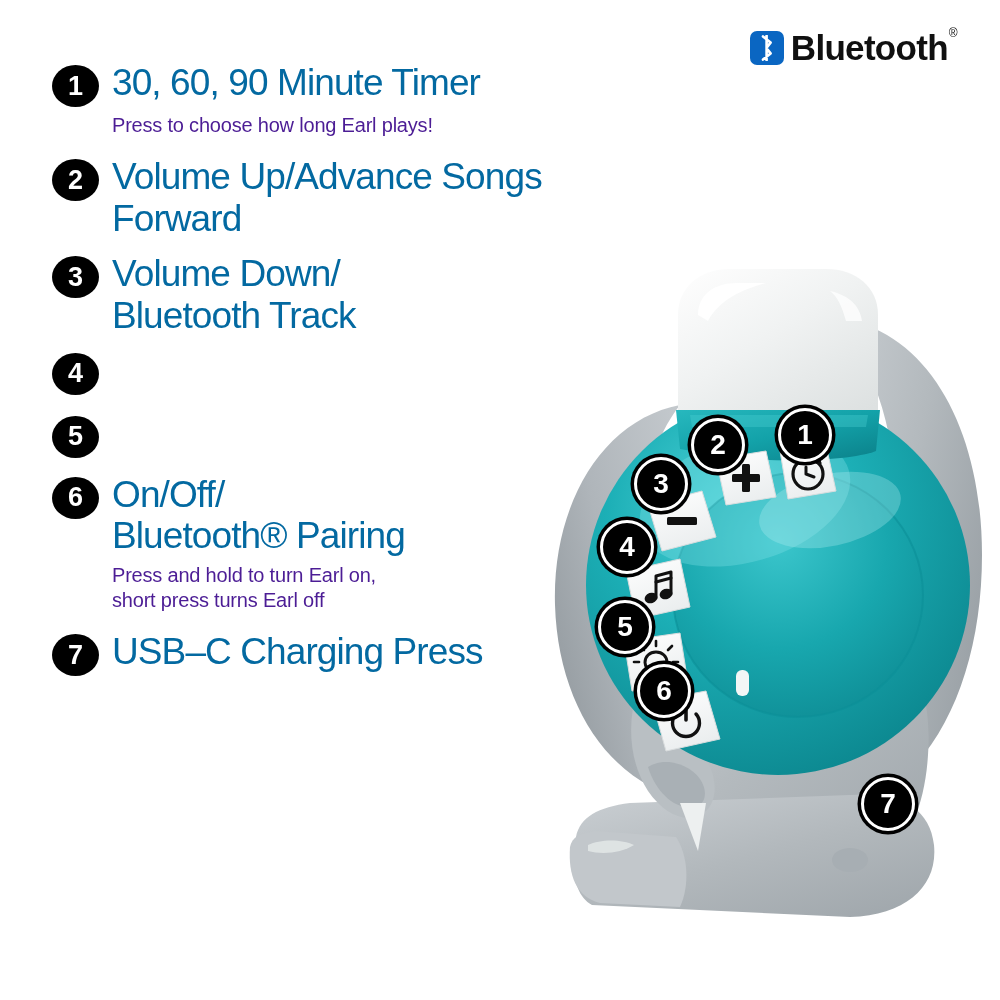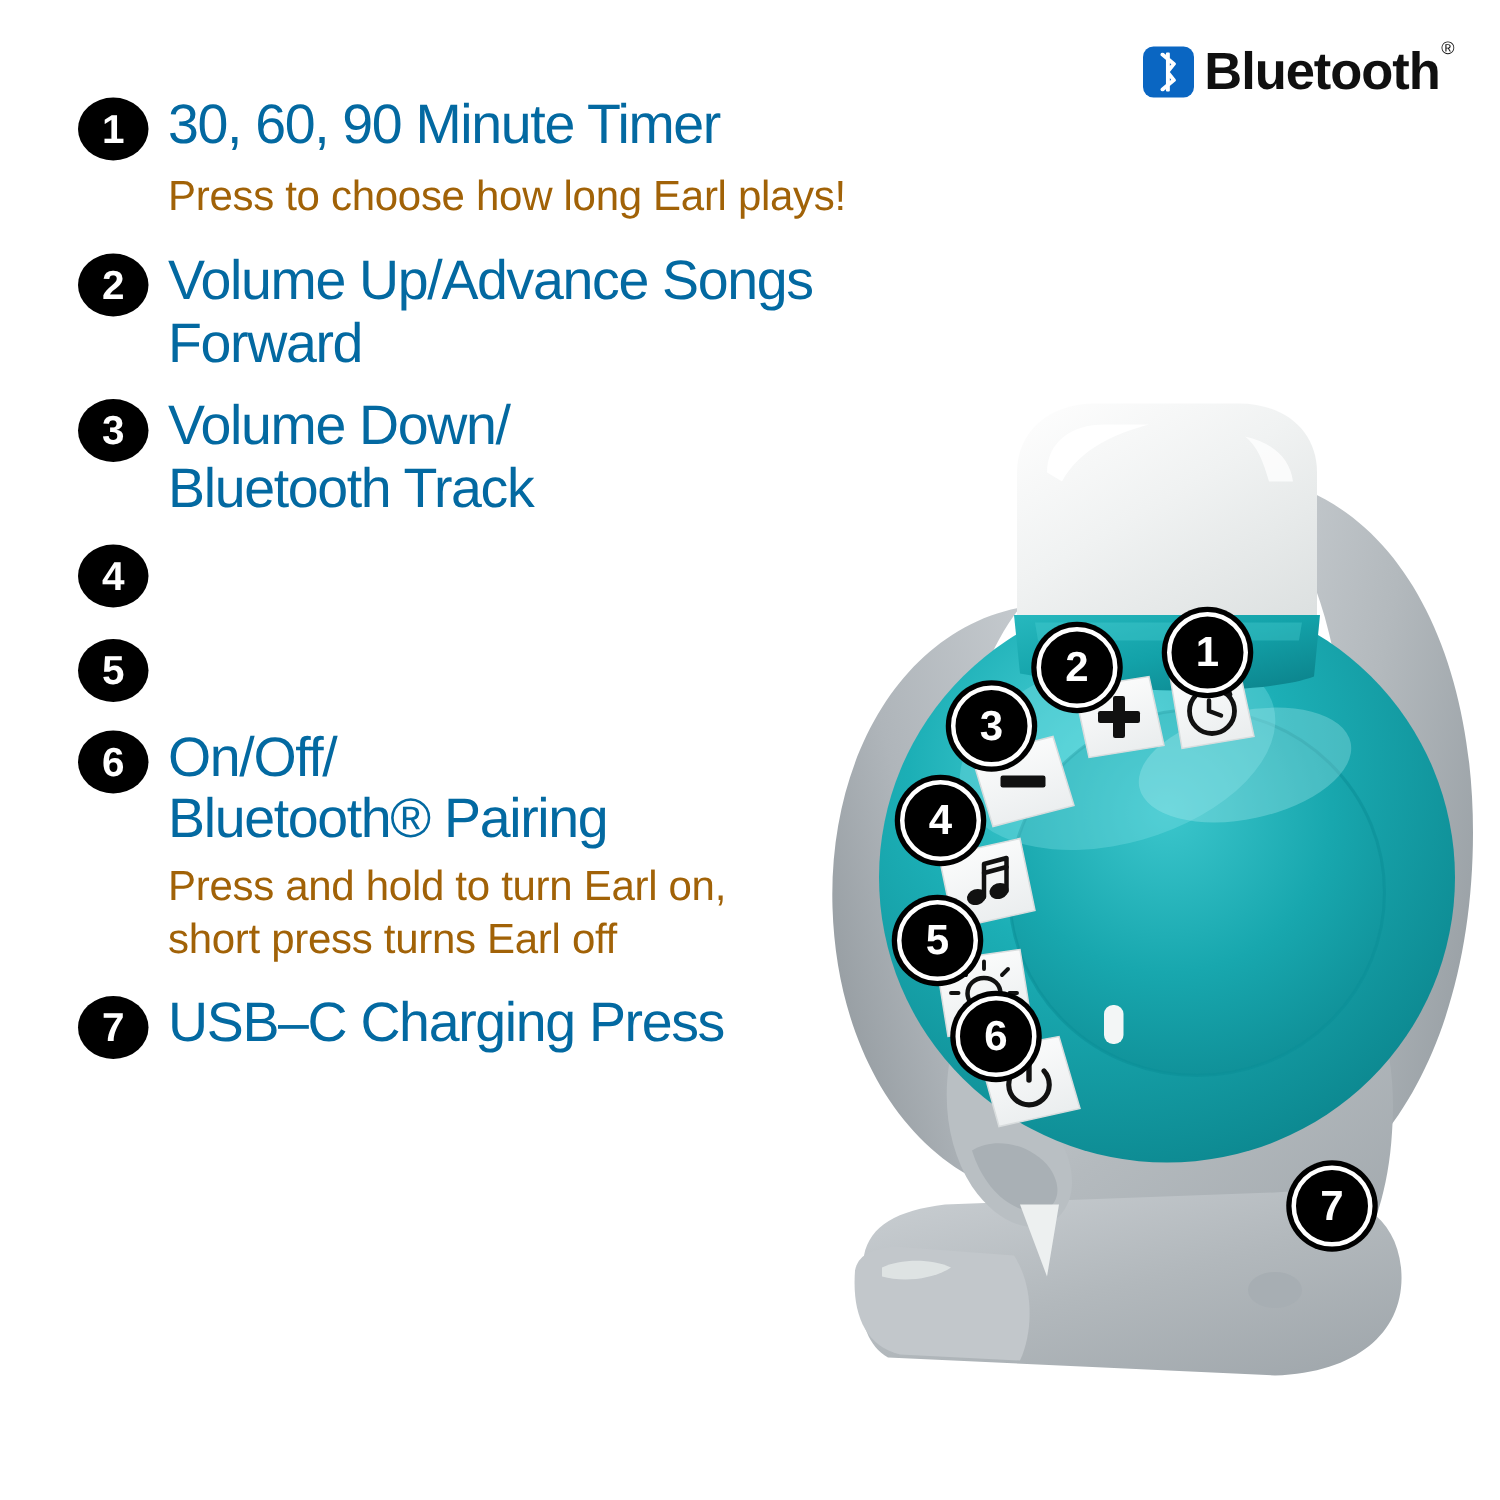--- a/index.html
+++ b/index.html
@@ -19,21 +19,21 @@
     position: relative;
     width: 1000px;
     height: 1000px;
     background: #ffffff;
   }
 
   
   #bt-logo {
     position: absolute;
     top: 30px;
-    right: 32px;
+    right: 44px;
     display: flex;
     align-items: flex-end;
     gap: 7px;
   }
   #bt-mark {
     width: 34px;
     height: 34px;
     border-radius: 7px;
     background: #0A66C2;
     display: flex;
@@ -94,23 +94,23 @@
     font-family: "Liberation Sans", sans-serif;
     font-size: 37px;
     font-weight: normal;
     color: #0369a1;
     line-height: 1.12;
     letter-spacing: -0.9px;
     white-space: pre-line;
   }
   .feature-sub {
     font-family: "Liberation Sans", sans-serif;
-    font-size: 28px;
+    font-size: 20px;
     font-weight: normal;
-    color: #a16207;
+    color: #4c1d95;
     line-height: 1.26;
     margin: 6px 0 0 60px;
     letter-spacing: -0.2px;
     white-space: pre-line;
   }
 
   
   #product {
     position: absolute;
     left: 530px;

